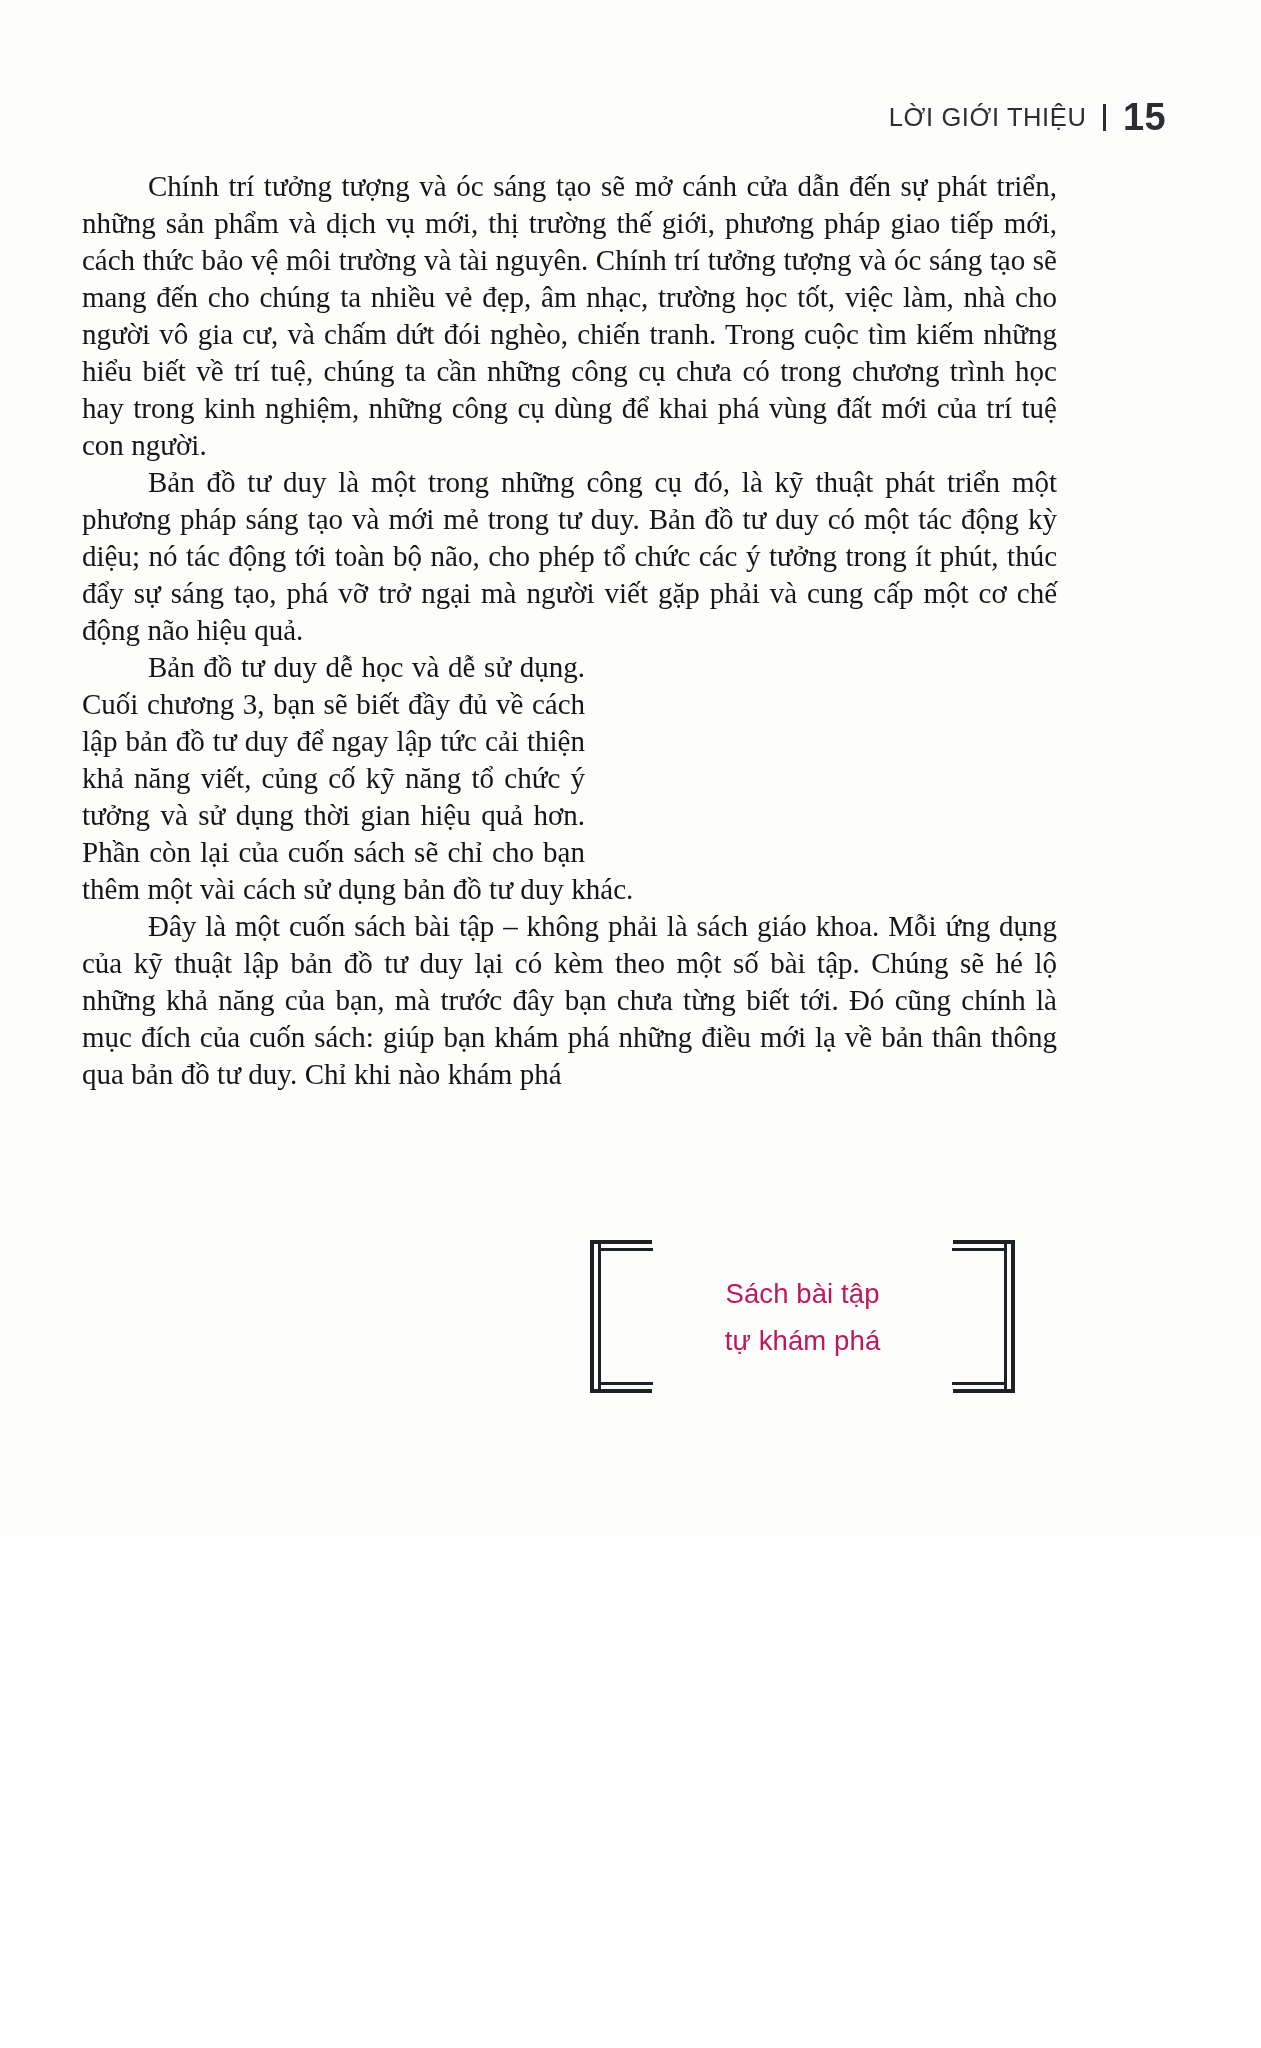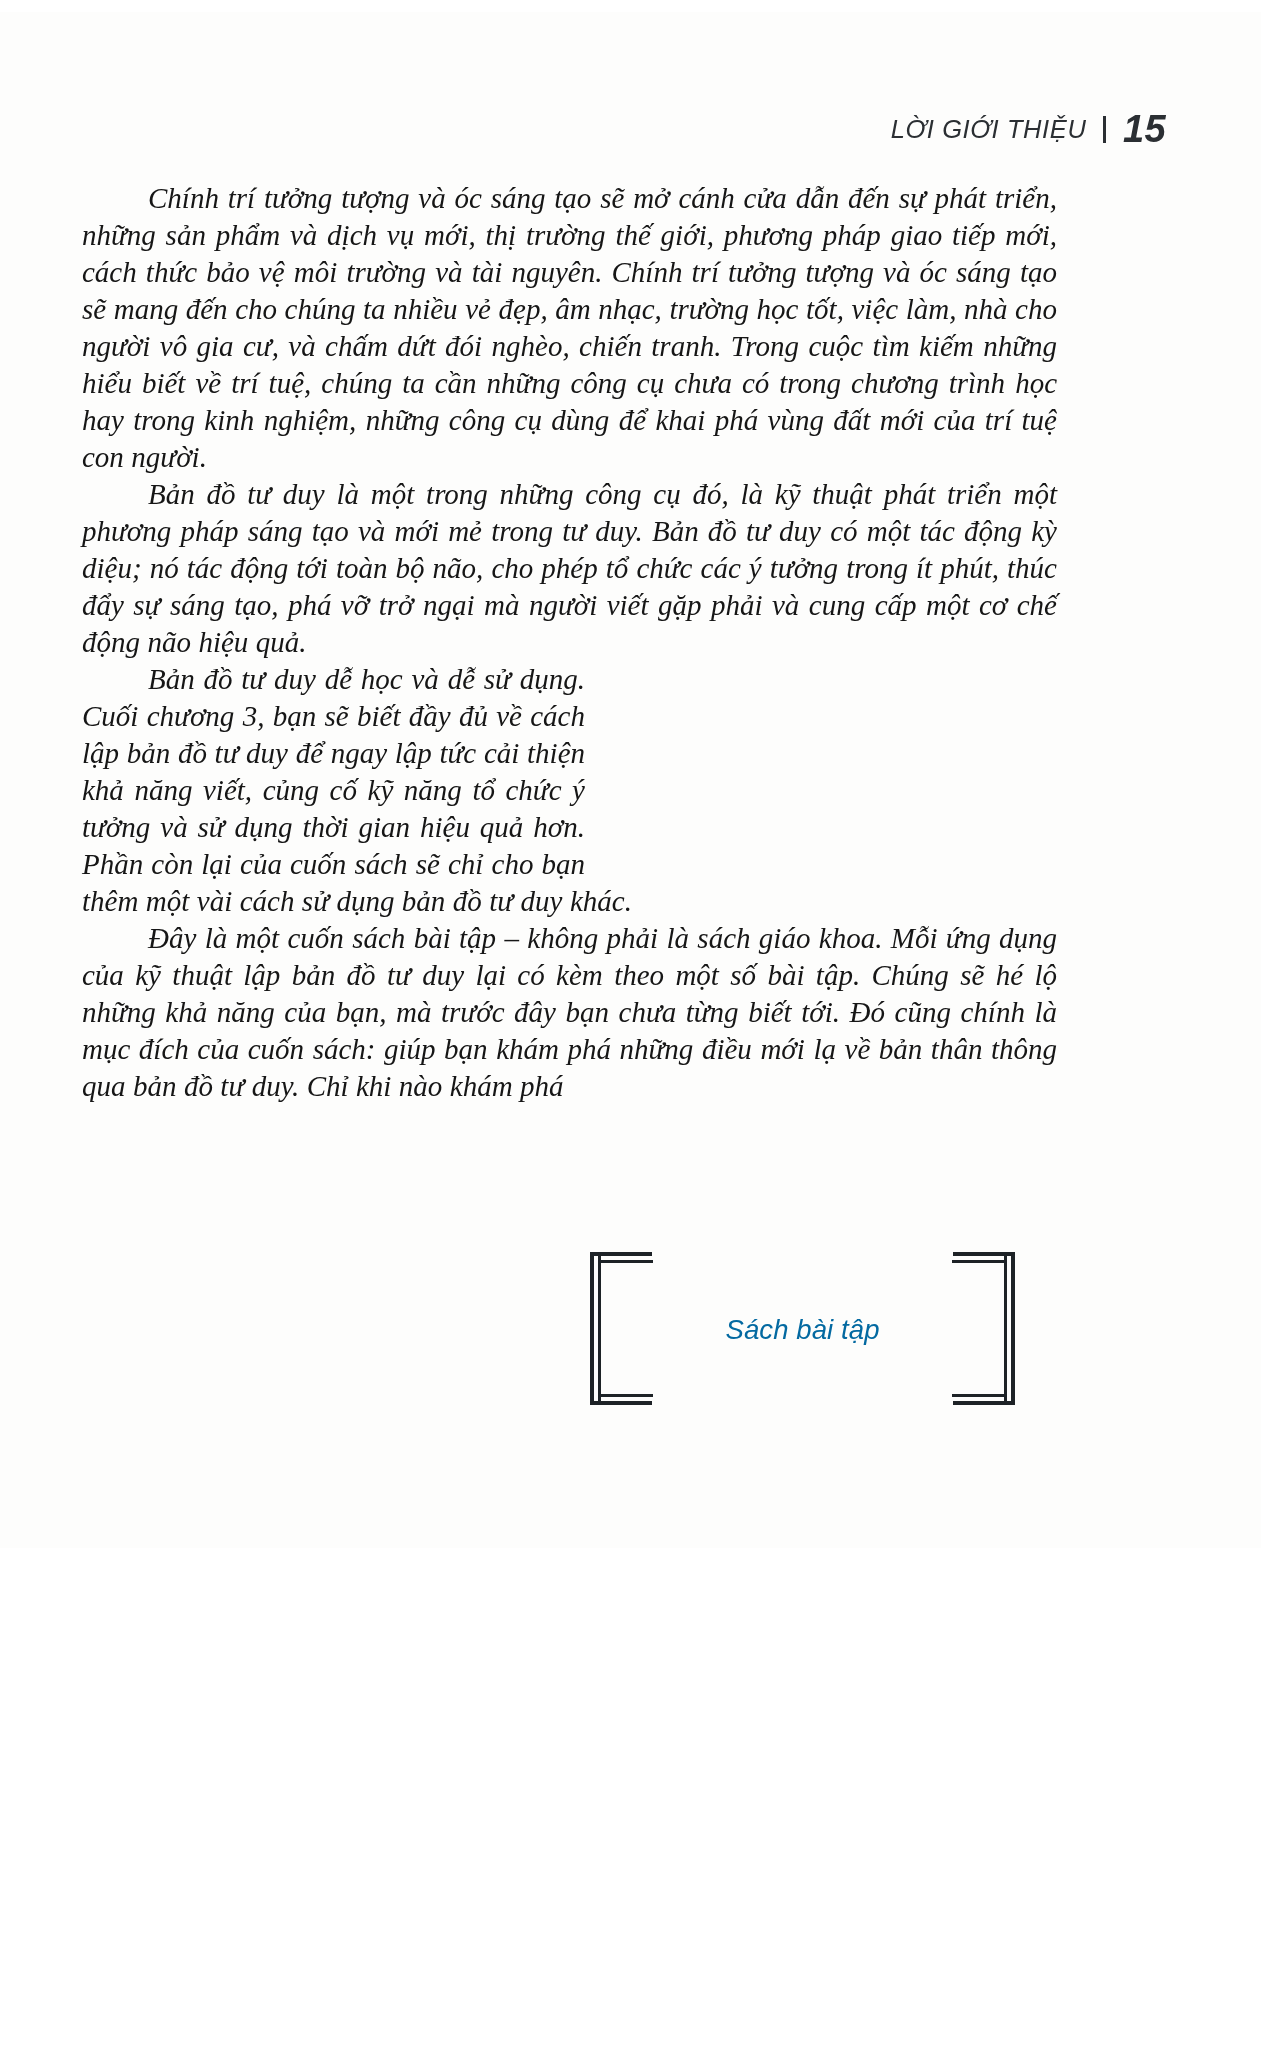--- a/index.html
+++ b/index.html
@@ -6,26 +6,25 @@
   html, body {
     margin: 0;
     padding: 0;
     background: #ffffff;
   }
 
   .page {
     position: relative;
     width: 1261px;
     height: 1536px;
-    margin: 12px auto;
+    margin: 0 auto;
     background: #fdfdfc;
     overflow: hidden;
     font-family: "Liberation Serif", "DejaVu Serif", serif;
     color: #161616;
-    font-style: italic;
   }
 
   
   .running-head {
     position: absolute;
     top: 96px;
     right: 95px;
     display: flex;
     align-items: center;
     gap: 17px;
@@ -129,21 +128,21 @@
   .callout .callout-text {
     position: absolute;
     left: 68px;
     right: 68px;
     top: 50%;
     transform: translateY(-50%);
     text-align: center;
     font-family: "Liberation Sans", "DejaVu Sans", sans-serif;
     font-size: 27.5px;
     line-height: 47px;
-    color: #0369a1;
+    color: #be185d;
     letter-spacing: 0.1px;
   }
   .callout .callout-line {
     display: block;
     white-space: nowrap;
   }
 </style>
 </head>
 <body>
 
@@ -175,20 +174,21 @@
       <span class="spine-a"></span>
       <span class="spine-b"></span>
       <span class="arm-top-a"></span>
       <span class="arm-top-b"></span>
       <span class="arm-bot-a"></span>
       <span class="arm-bot-b"></span>
     </div>
 
     <div class="callout-text">
       <span class="callout-line">Sách bài tập</span>
+      <span class="callout-line">tự khám phá</span>
     </div>
 
     <div class="bracket bracket-right">
       <span class="spine-a"></span>
       <span class="spine-b"></span>
       <span class="arm-top-a"></span>
       <span class="arm-top-b"></span>
       <span class="arm-bot-a"></span>
       <span class="arm-bot-b"></span>
     </div>

